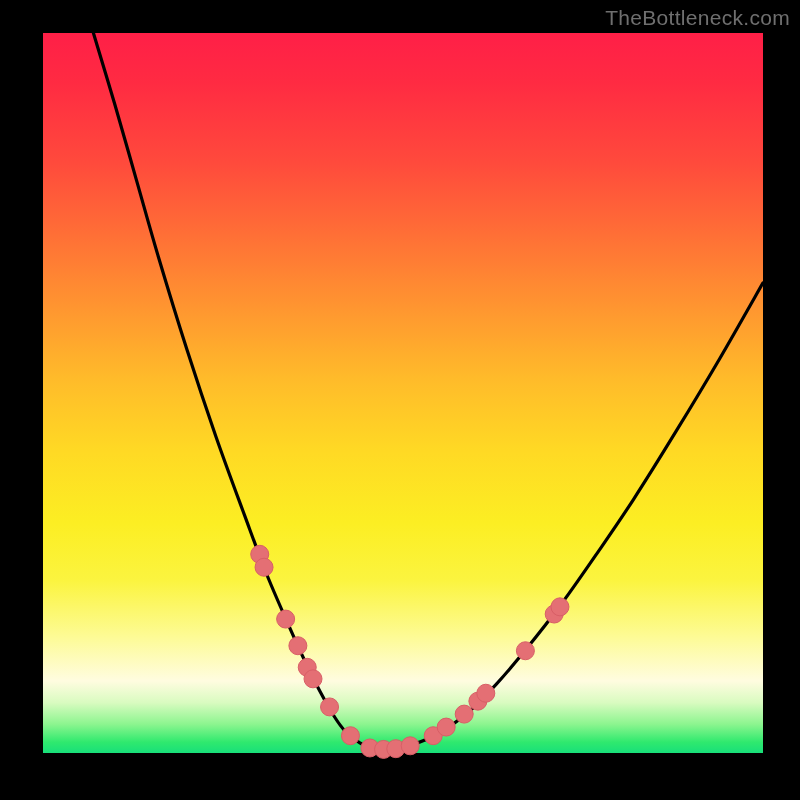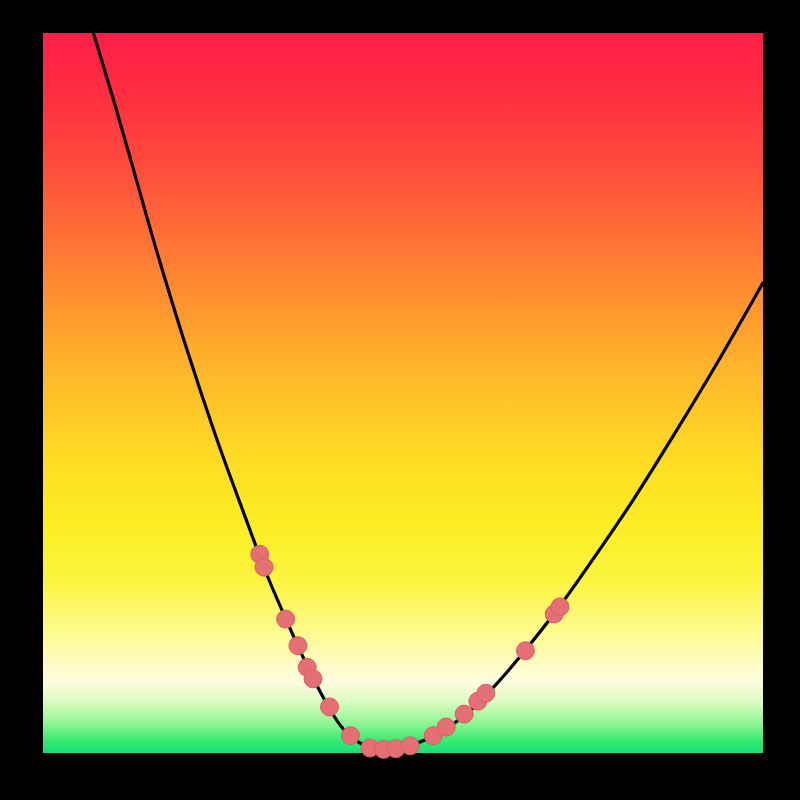--- a/index.html
+++ b/index.html
@@ -56,20 +56,21 @@
     width: 720px;
     height: 720px;
     overflow: visible;
   }
 </style>
 </head>
 <body>
 
 <div class="stage">
 
+  <div class="watermark">TheBottleneck.com</div>
 
   <div class="plot-area">
     <svg class="curve" viewBox="0 0 720 720">
       <path id="curve-path" fill="none" stroke-width="3.2" stroke-linecap="round" stroke-linejoin="round" d="M 50.400000000000006,0 C 54.00000000000001,12 64.8,47.39999999999999 72,72 C 79.2,96.60000000000001 86.4,122.40000000000002 93.60000000000001,147.60000000000002 C 100.80000000000001,172.80000000000004 106.80000000000001,195.00000000000006 115.2,223.20000000000005 C 123.6,251.40000000000003 134.4,286.79999999999995 144,316.79999999999995 C 153.6,346.79999999999995 163.2,375.59999999999997 172.79999999999998,403.2 C 182.39999999999998,430.8 193.20000000000002,459.59999999999997 201.60000000000002,482.4 C 210.00000000000003,505.2 216,522 223.2,540 C 230.39999999999998,558 238.20000000000002,575.4 244.8,590.4 C 251.4,605.4 257.40000000000003,618.6 262.8,630 C 268.2,641.4 272.4,649.8 277.2,658.8 C 282,667.8 287.40000000000003,677.4 291.6,684 C 295.8,690.6 298.2,694.0799999999999 302.4,698.4 C 306.59999999999997,702.72 312,707.04 316.8,709.92 C 321.6,712.8 325.8,714.7199999999999 331.2,715.68 C 336.59999999999997,716.64 342.59999999999997,716.4 349.2,715.68 C 355.8,714.9599999999999 363,714 370.8,711.36 C 378.6,708.72 387.00000000000006,705.12 396.00000000000006,699.84 C 405.00000000000006,694.5600000000001 415.19999999999993,687.84 424.79999999999995,679.6800000000001 C 434.4,671.5200000000001 444,661.32 453.6,650.88 C 463.20000000000005,640.4399999999999 471.6,630.3599999999999 482.40000000000003,617.04 C 493.20000000000005,603.72 506.4,587.1600000000001 518.4,570.96 C 530.4,554.76 542.4,537.2399999999999 554.4,519.8399999999999 C 566.4,502.4399999999999 577.1999999999999,486.9599999999999 590.4,466.55999999999995 C 603.6,446.15999999999997 619.2,420.96000000000004 633.6,397.44000000000005 C 648,373.9200000000001 662.4,350.0400000000001 676.8,325.44000000000005 C 691.1999999999999,300.84000000000003 712.8,262.44 720,249.83999999999997" stroke="#000000"></path>
       <g id="marker-group">
           <circle cx="216.72" cy="521.28" r="9" fill="#e46f74" stroke="#d85e66" stroke-width="1"></circle>
           <circle cx="221.04" cy="534.24" r="9" fill="#e46f74" stroke="#d85e66" stroke-width="1"></circle>
           <circle cx="242.64000000000001" cy="586.0799999999999" r="9" fill="#e46f74" stroke="#d85e66" stroke-width="1"></circle>
           <circle cx="254.88" cy="612.72" r="9" fill="#e46f74" stroke="#d85e66" stroke-width="1"></circle>
           <circle cx="264.24" cy="634.3199999999999" r="9" fill="#e46f74" stroke="#d85e66" stroke-width="1"></circle>

